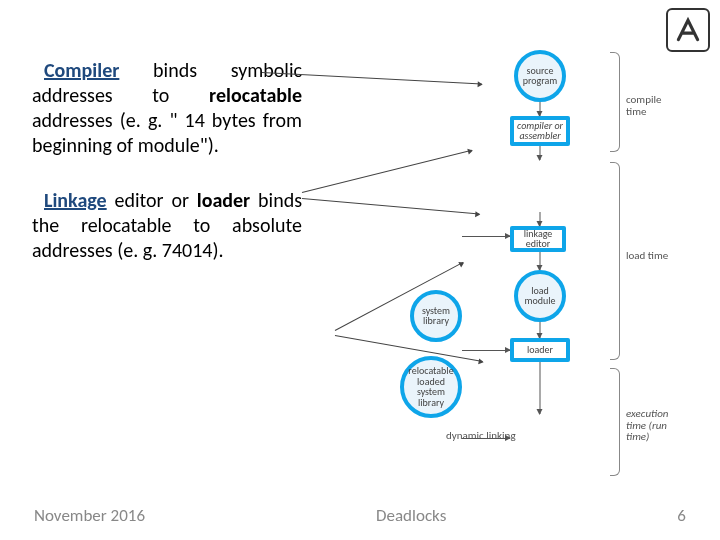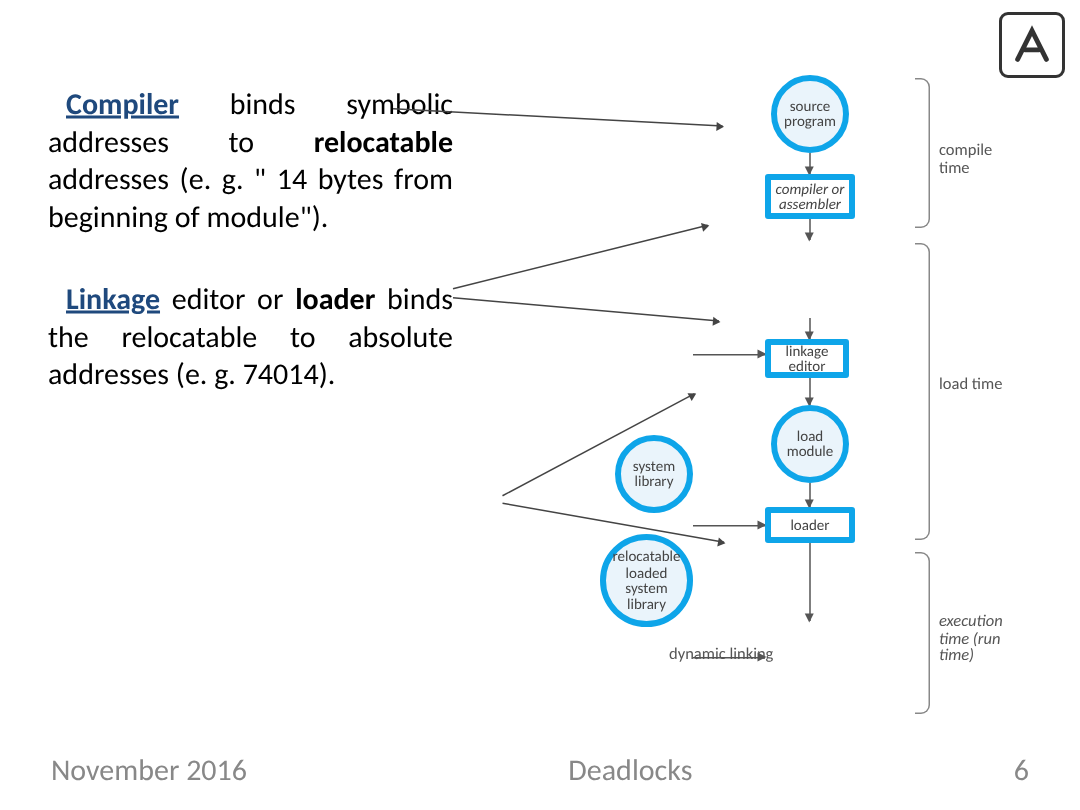--- a/index.html
+++ b/index.html
@@ -20,21 +20,21 @@
     position: absolute; left: 32px; top: 58px; width: 270px;
     font-size: 20px; line-height: 1.25;
   }
   .para { margin-bottom: 30px; text-align: justify; }
   .para.first { text-align: left; }
   .bold { font-weight: 700; }
   .blue { color: #1F497D; text-decoration: underline; font-weight: 700; margin-left: 12px; }
   .footer {
     position: absolute; bottom: 14px; left: 0; width: 100%;
     display: flex; justify-content: space-between; padding: 0 34px;
-    font-size: 20px; color: #888;
+    font-size: 17px; color: #888;
   }
   .diagram {
     position: absolute; top: 50px; left: 370px; width: 340px; height: 450px;
   }
   .node {
     position: absolute; border: 4px solid #0ea5e9; background: #fff;
     font-size: 10px; line-height: 1.05; text-align: center;
     display: flex; align-items: center; justify-content: center;
     color: #444; padding: 2px 3px;
   }

